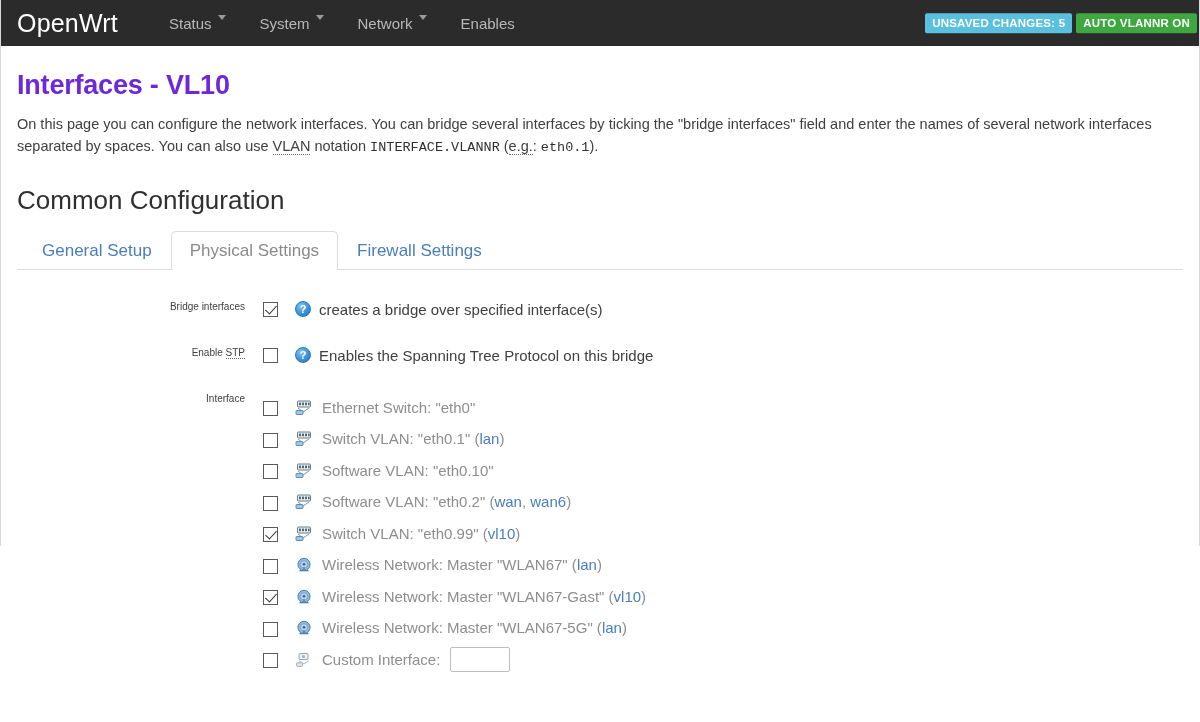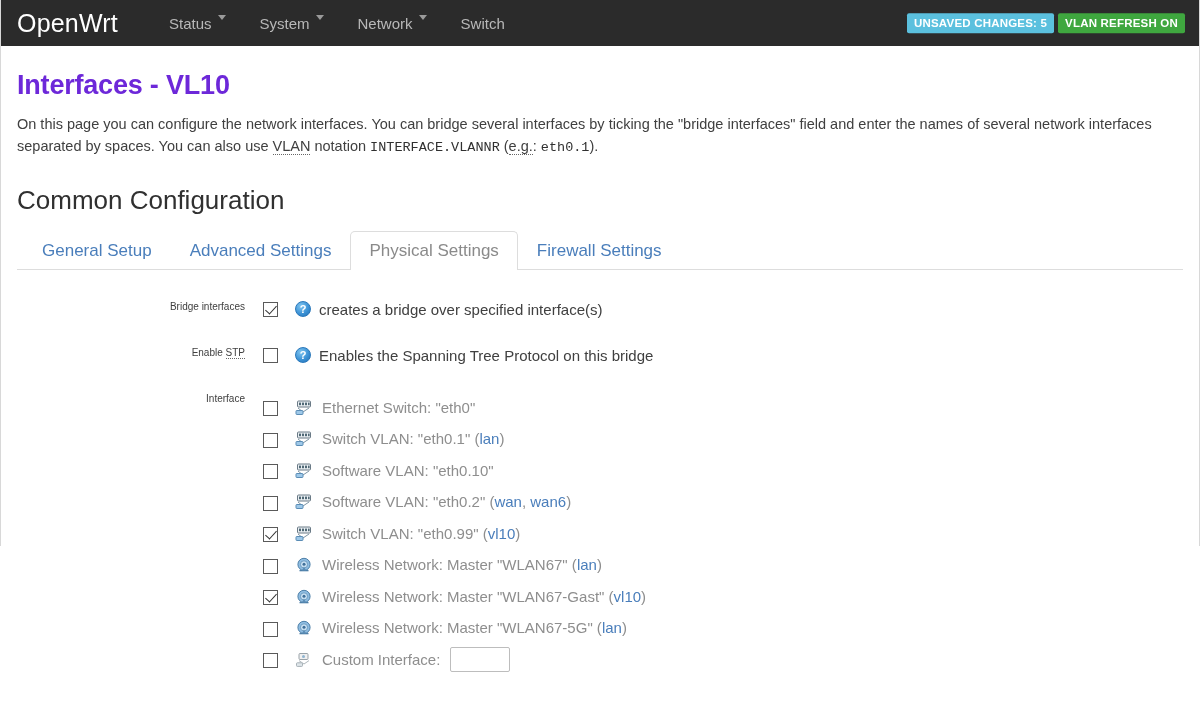--- a/index.html
+++ b/index.html
@@ -47,21 +47,21 @@
   }
   .caret {
     display: inline-block;
     width: 0; height: 0;
     border-left: 4px solid transparent;
     border-right: 4px solid transparent;
     border-top: 5px solid #9a9a9a;
   }
   .badges {
     position: absolute;
-    right: 14px; top: 50%;
+    right: 2px; top: 50%;
     transform: translateY(-50%);
     display: flex; gap: 4px; align-items: center;
   }
   .badge {
     font-size: 11.5px;
     font-weight: bold;
     color: #fff;
     padding: 4px 7px 3px 7px;
     border-radius: 2px;
     letter-spacing: .2px;
@@ -240,42 +240,41 @@
       </div>
       <div class="navitem">
         <span>System</span>
         <span class="caret"></span>
       </div>
       <div class="navitem">
         <span>Network</span>
         <span class="caret"></span>
       </div>
       <div class="navitem">
-        <span>Switch</span>
+        <span>Enables</span>
       </div>
     </div>
     <div class="badges">
       <span class="badge badge-changes">UNSAVED CHANGES: 5</span>
-      <span class="badge badge-refresh">VLAN REFRESH ON</span>
+      <span class="badge badge-refresh">AUTO VLANNR ON</span>
     </div>
   </div>
 
   <div class="content">
 
     <h1 class="page-title">Interfaces - VL10</h1>
 
     <p class="page-desc">
       <span>On this page you can configure the network interfaces. You can bridge several interfaces by ticking the "bridge interfaces" field and enter the names of several network interfaces separated by spaces. You can also use </span><abbr class="dotted">VLAN</abbr><span> notation </span><code class="mono">INTERFACE.VLANNR</code><span> (</span><abbr class="dotted">e.g.</abbr><span>: </span><code class="mono">eth0.1</code><span>).</span>
     </p>
 
     <h2 class="section-title">Common Configuration</h2>
 
     <div class="tabs">
       <div class="tab">General Setup</div>
-      <div class="tab">Advanced Settings</div>
       <div class="tab active">Physical Settings</div>
       <div class="tab">Firewall Settings</div>
     </div>
 
     <div class="form-row">
       <div class="form-label">Bridge interfaces</div>
       <div class="form-field">
         <input type="checkbox" class="cb" checked="" style="">
         <span class="help-icon">?</span>
         <span class="cb-desc">creates a bridge over specified interface(s)</span>

